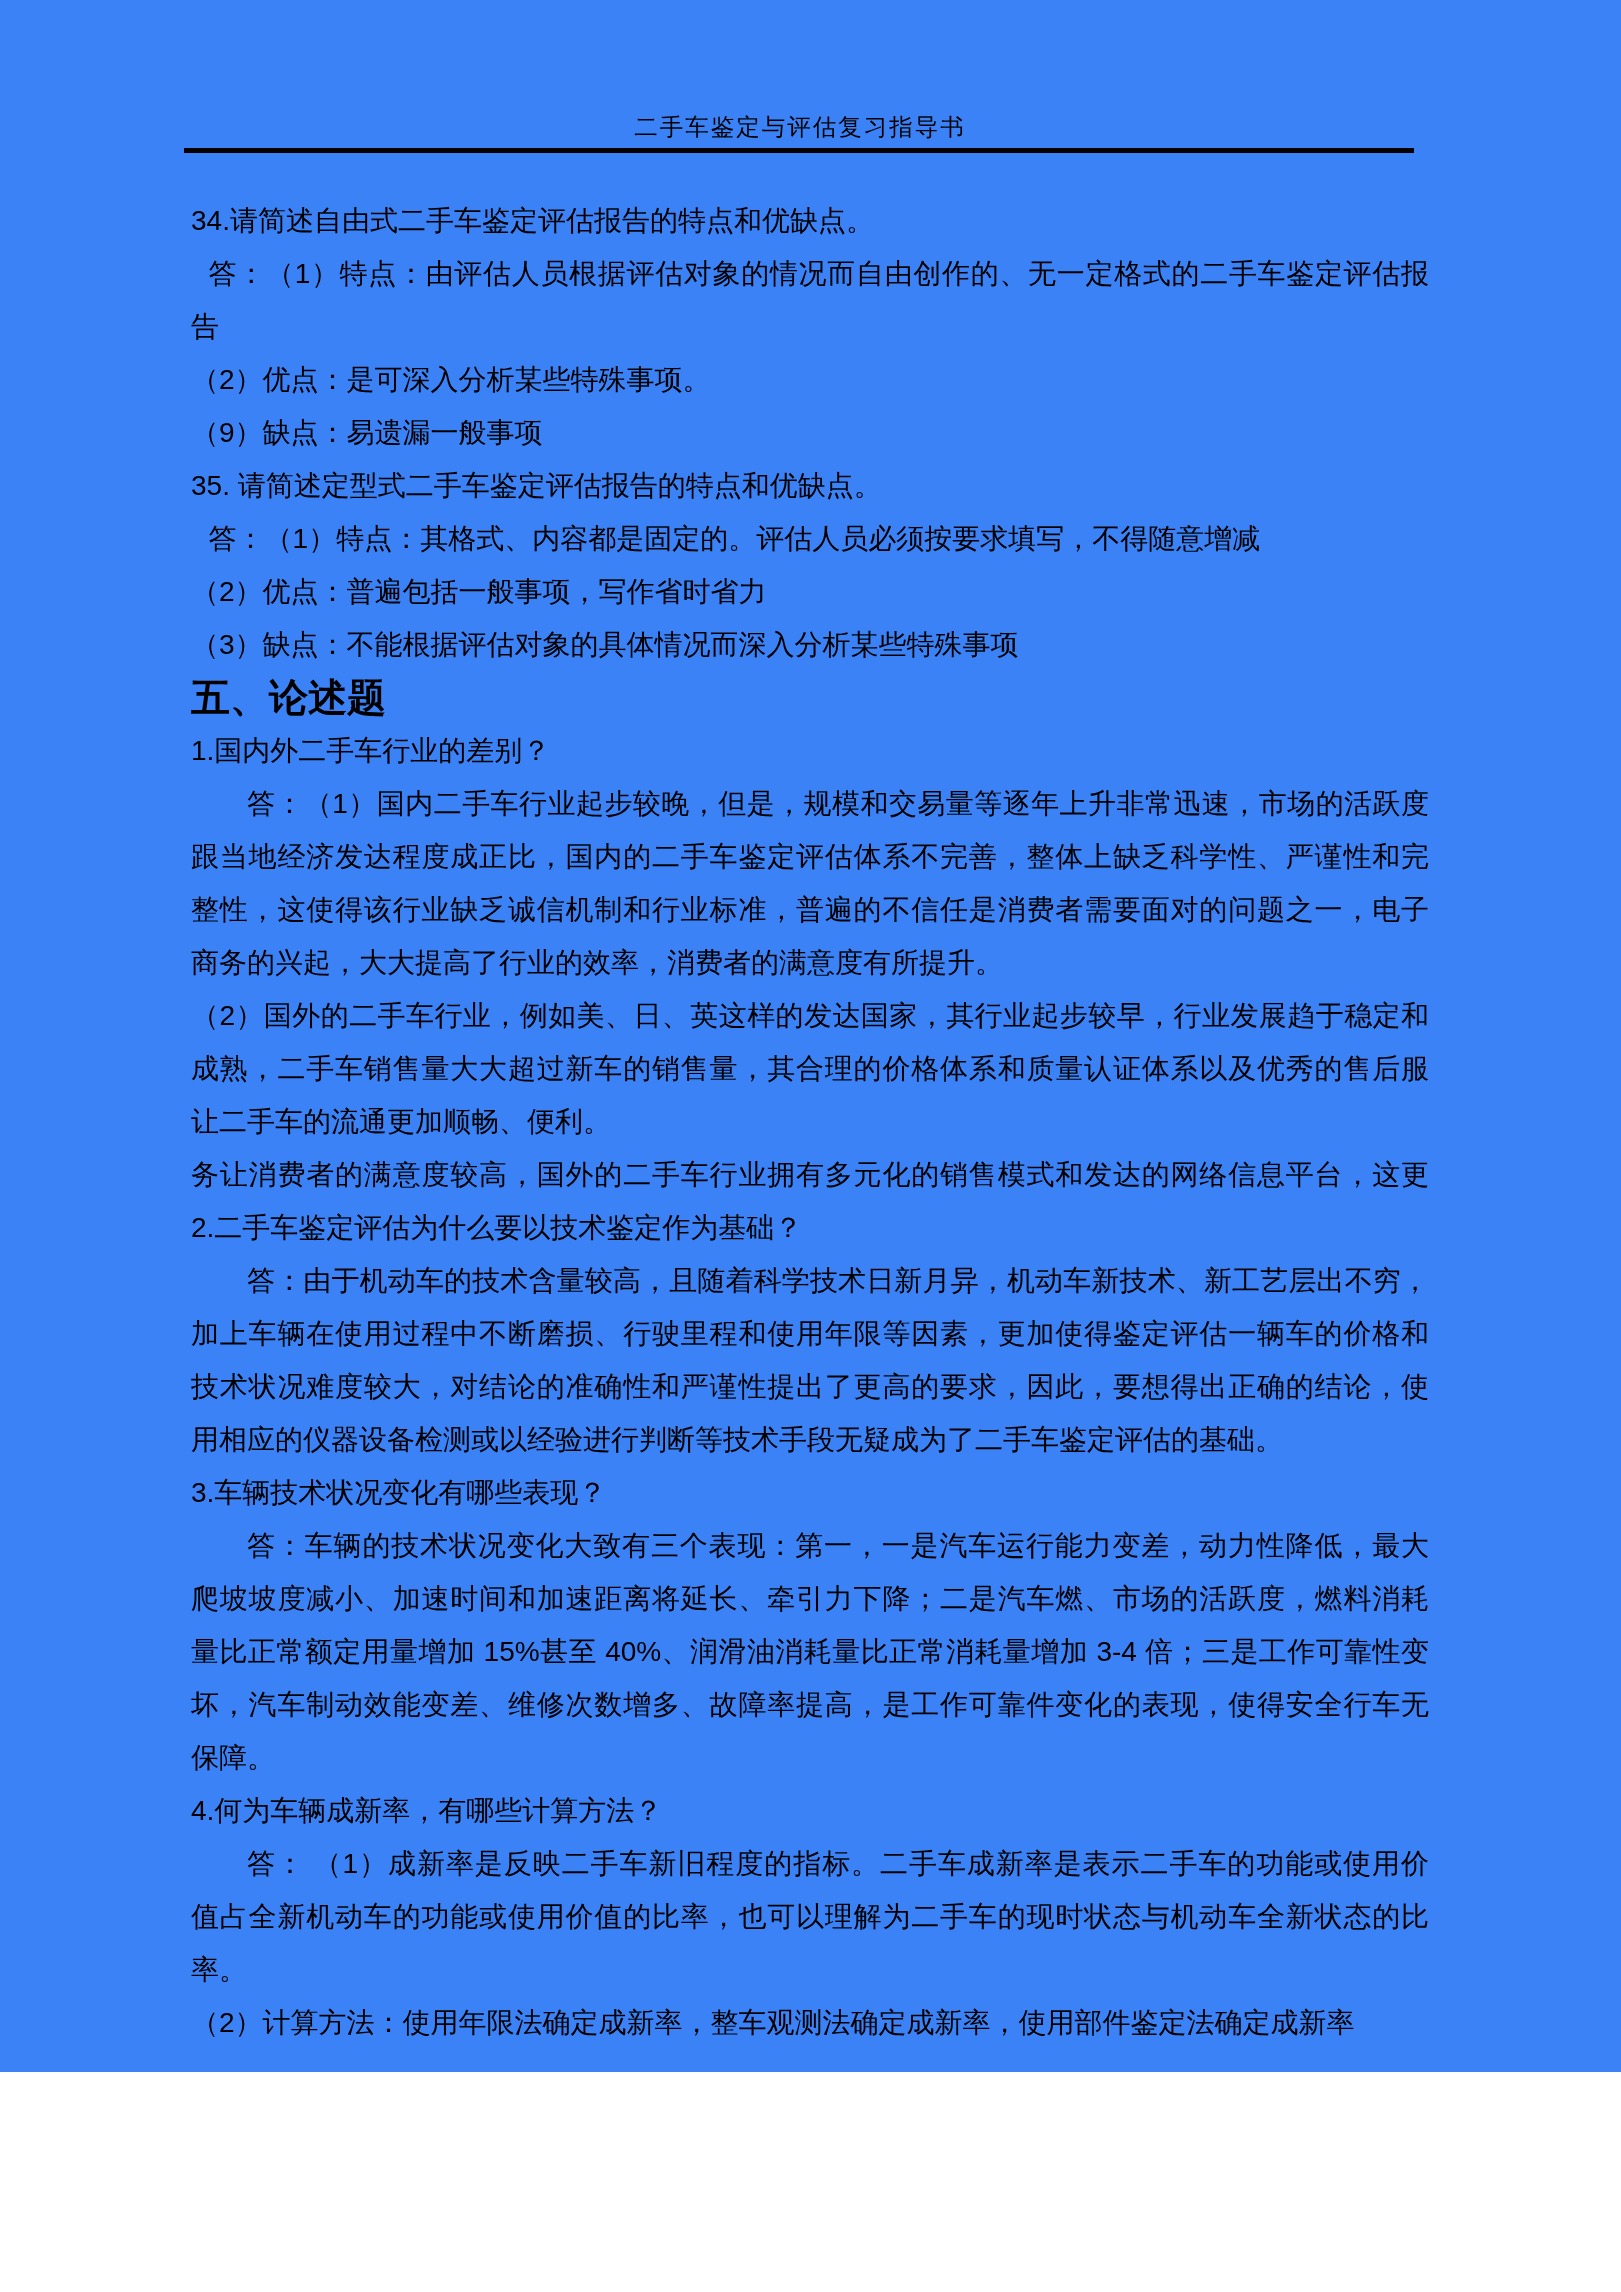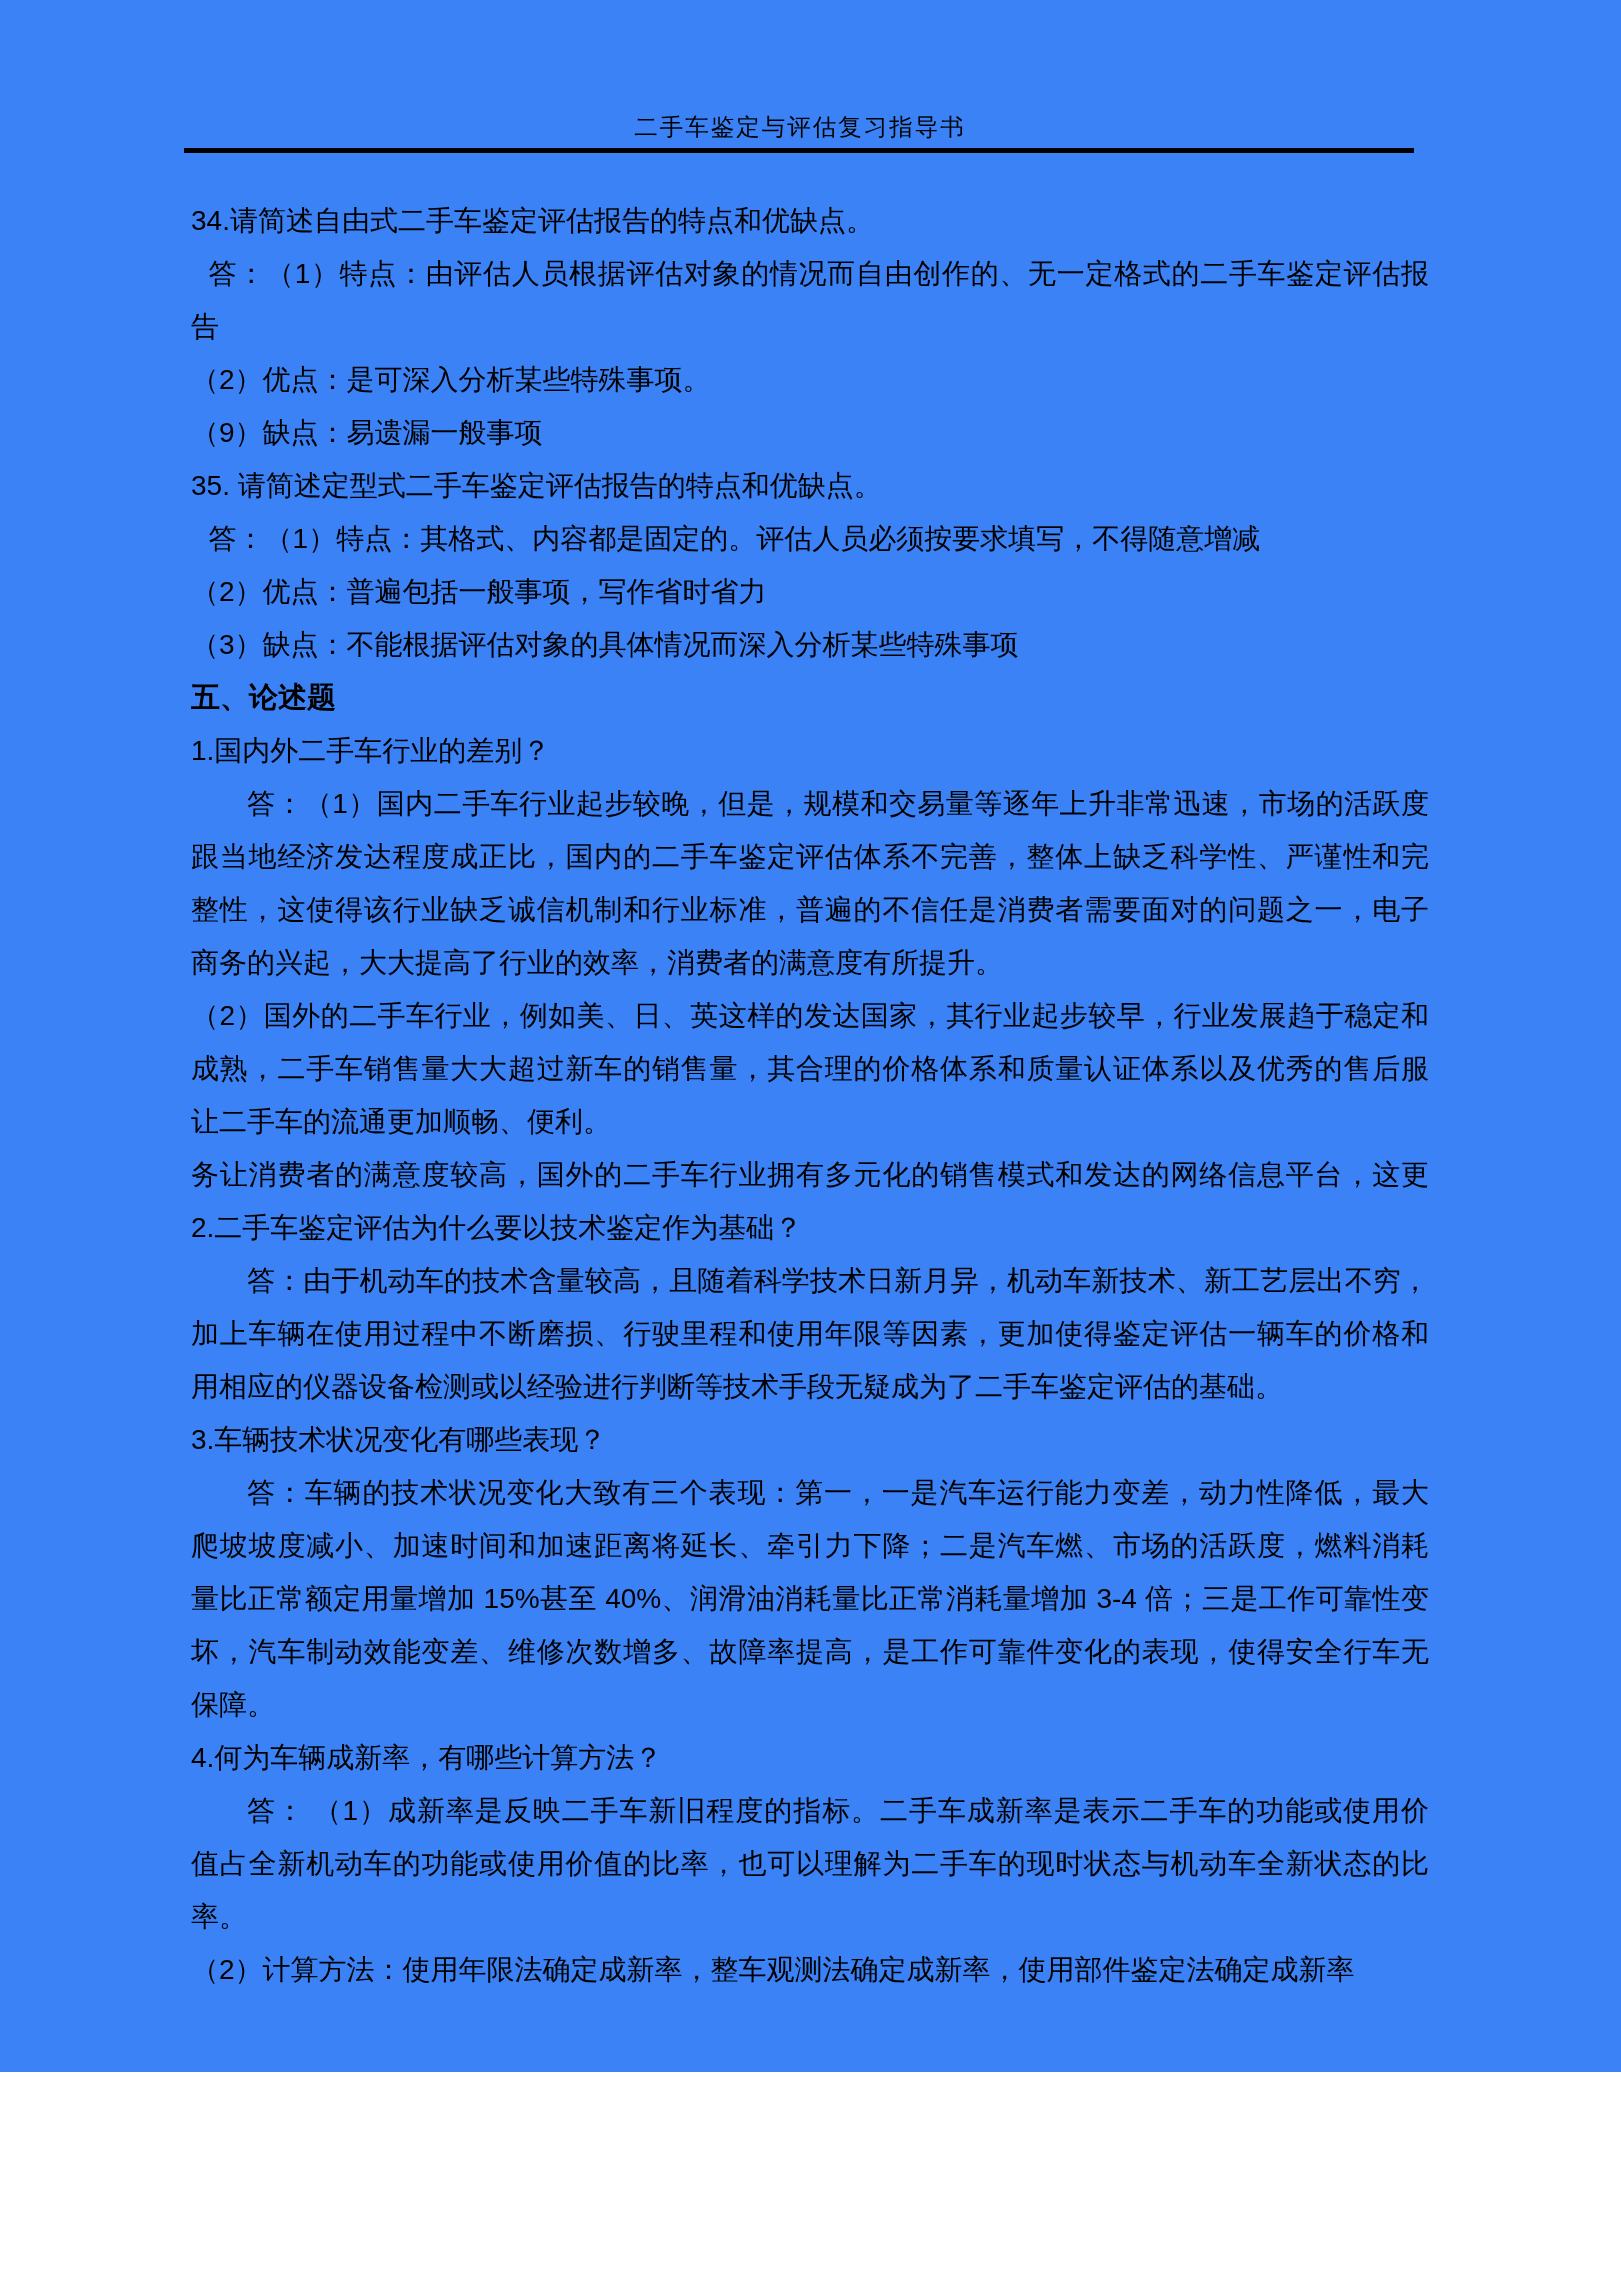--- a/index.html
+++ b/index.html
@@ -54,21 +54,21 @@
   }
   .line.j {
     white-space: normal;
     text-align: justify;
     text-align-last: justify;
     text-justify: inter-character;
     overflow: hidden;
   }
   .line.b {
     font-weight: bold;
-    font-size: 29px;
+    font-size: 39px;
   }
   .line.ind-small { padding-left: 17.6px; }
   .line.ind-large { padding-left: 56px; }
   .page-footer {
     position: absolute;
     left: 191px;
     top: 2094px;
     width: 1238px;
     text-align: center;
   }
@@ -105,20 +105,21 @@
       <div class="line j">跟当地经济发达程度成正比，国内的二手车鉴定评估体系不完善，整体上缺乏科学性、严谨性和完</div>
       <div class="line j">整性，这使得该行业缺乏诚信机制和行业标准，普遍的不信任是消费者需要面对的问题之一，电子</div>
       <div class="line">商务的兴起，大大提高了行业的效率，消费者的满意度有所提升。</div>
       <div class="line j">（2）国外的二手车行业，例如美、日、英这样的发达国家，其行业起步较早，行业发展趋于稳定和</div>
       <div class="line j">成熟，二手车销售量大大超过新车的销售量，其合理的价格体系和质量认证体系以及优秀的售后服</div>
       <div class="line">让二手车的流通更加顺畅、便利。</div>
       <div class="line j">务让消费者的满意度较高，国外的二手车行业拥有多元化的销售模式和发达的网络信息平台，这更</div>
       <div class="line">2.二手车鉴定评估为什么要以技术鉴定作为基础？</div>
       <div class="line j ind-large">答：由于机动车的技术含量较高，且随着科学技术日新月异，机动车新技术、新工艺层出不穷，</div>
       <div class="line j">加上车辆在使用过程中不断磨损、行驶里程和使用年限等因素，更加使得鉴定评估一辆车的价格和</div>
+      <div class="line j">技术状况难度较大，对结论的准确性和严谨性提出了更高的要求，因此，要想得出正确的结论，使</div>
       <div class="line">用相应的仪器设备检测或以经验进行判断等技术手段无疑成为了二手车鉴定评估的基础。</div>
       <div class="line">3.车辆技术状况变化有哪些表现？</div>
       <div class="line j ind-large">答：车辆的技术状况变化大致有三个表现：第一，一是汽车运行能力变差，动力性降低，最大</div>
       <div class="line j">爬坡坡度减小、加速时间和加速距离将延长、牵引力下降；二是汽车燃、市场的活跃度，燃料消耗</div>
       <div class="line j">量比正常额定用量增加 15%甚至 40%、润滑油消耗量比正常消耗量增加 3-4 倍；三是工作可靠性变</div>
       <div class="line j">坏，汽车制动效能变差、维修次数增多、故障率提高，是工作可靠件变化的表现，使得安全行车无</div>
       <div class="line">保障。</div>
       <div class="line">4.何为车辆成新率，有哪些计算方法？</div>
       <div class="line j ind-large">答： （1）成新率是反映二手车新旧程度的指标。二手车成新率是表示二手车的功能或使用价</div>
       <div class="line j">值占全新机动车的功能或使用价值的比率，也可以理解为二手车的现时状态与机动车全新状态的比</div>

